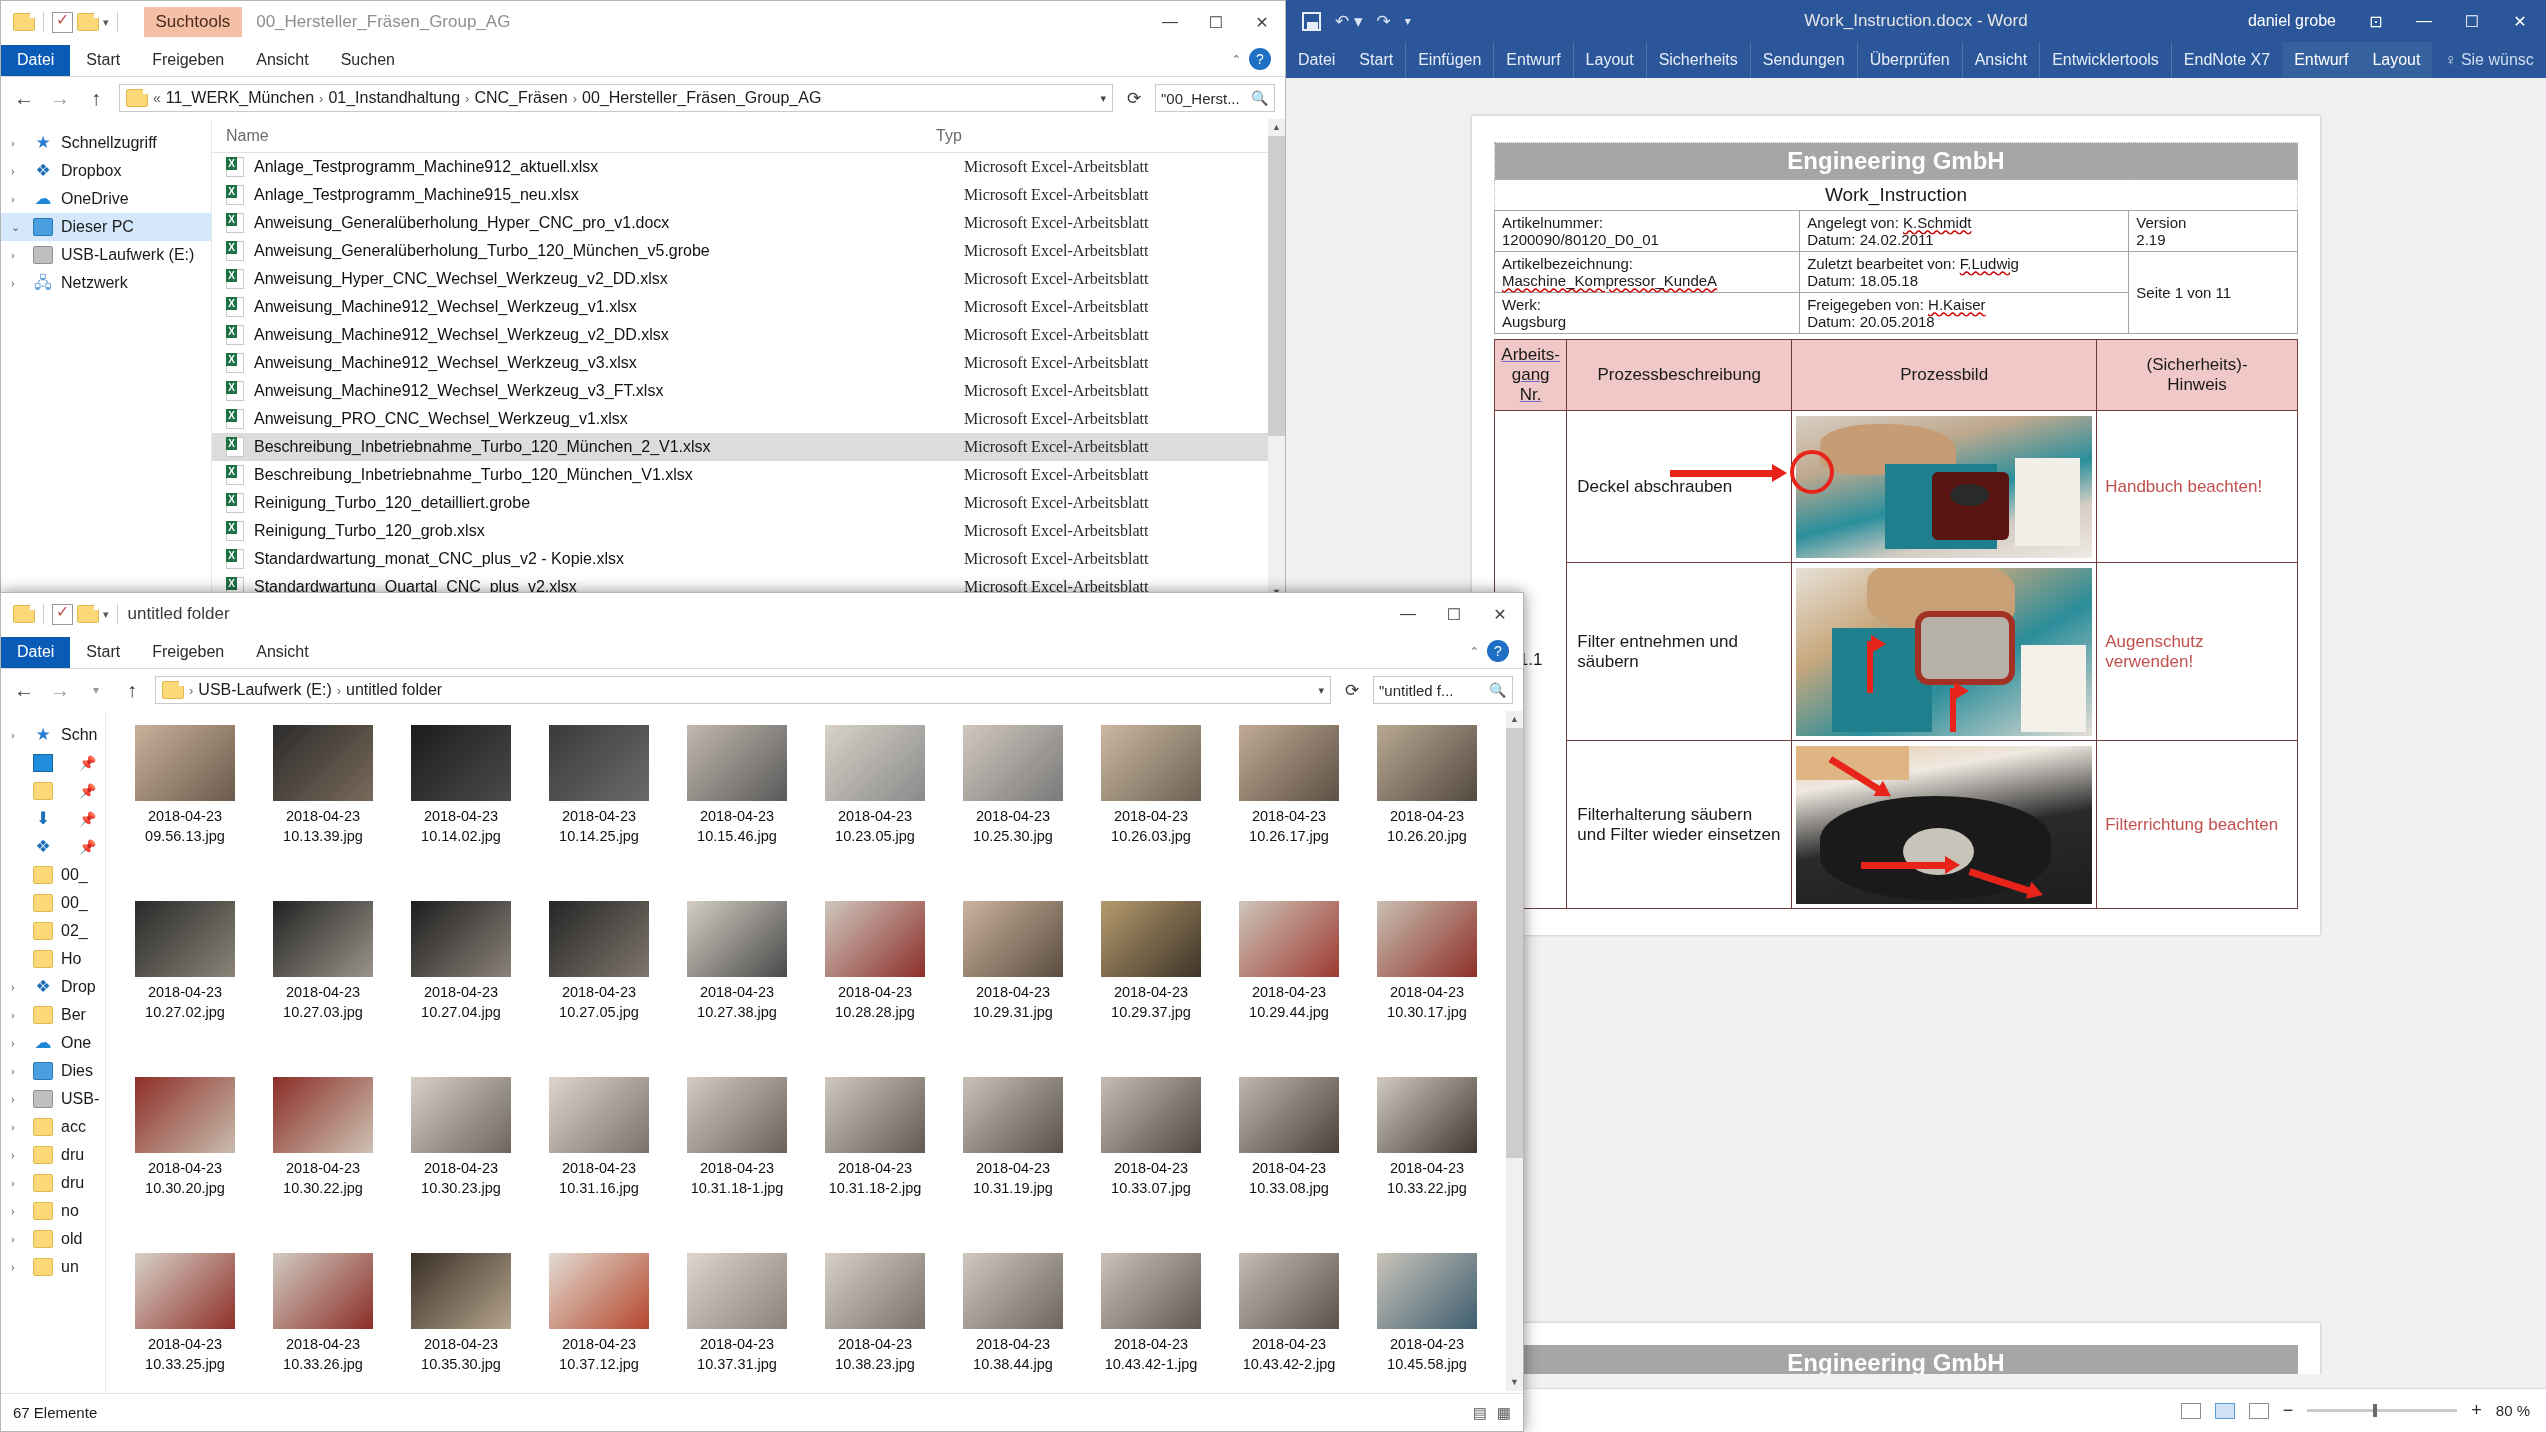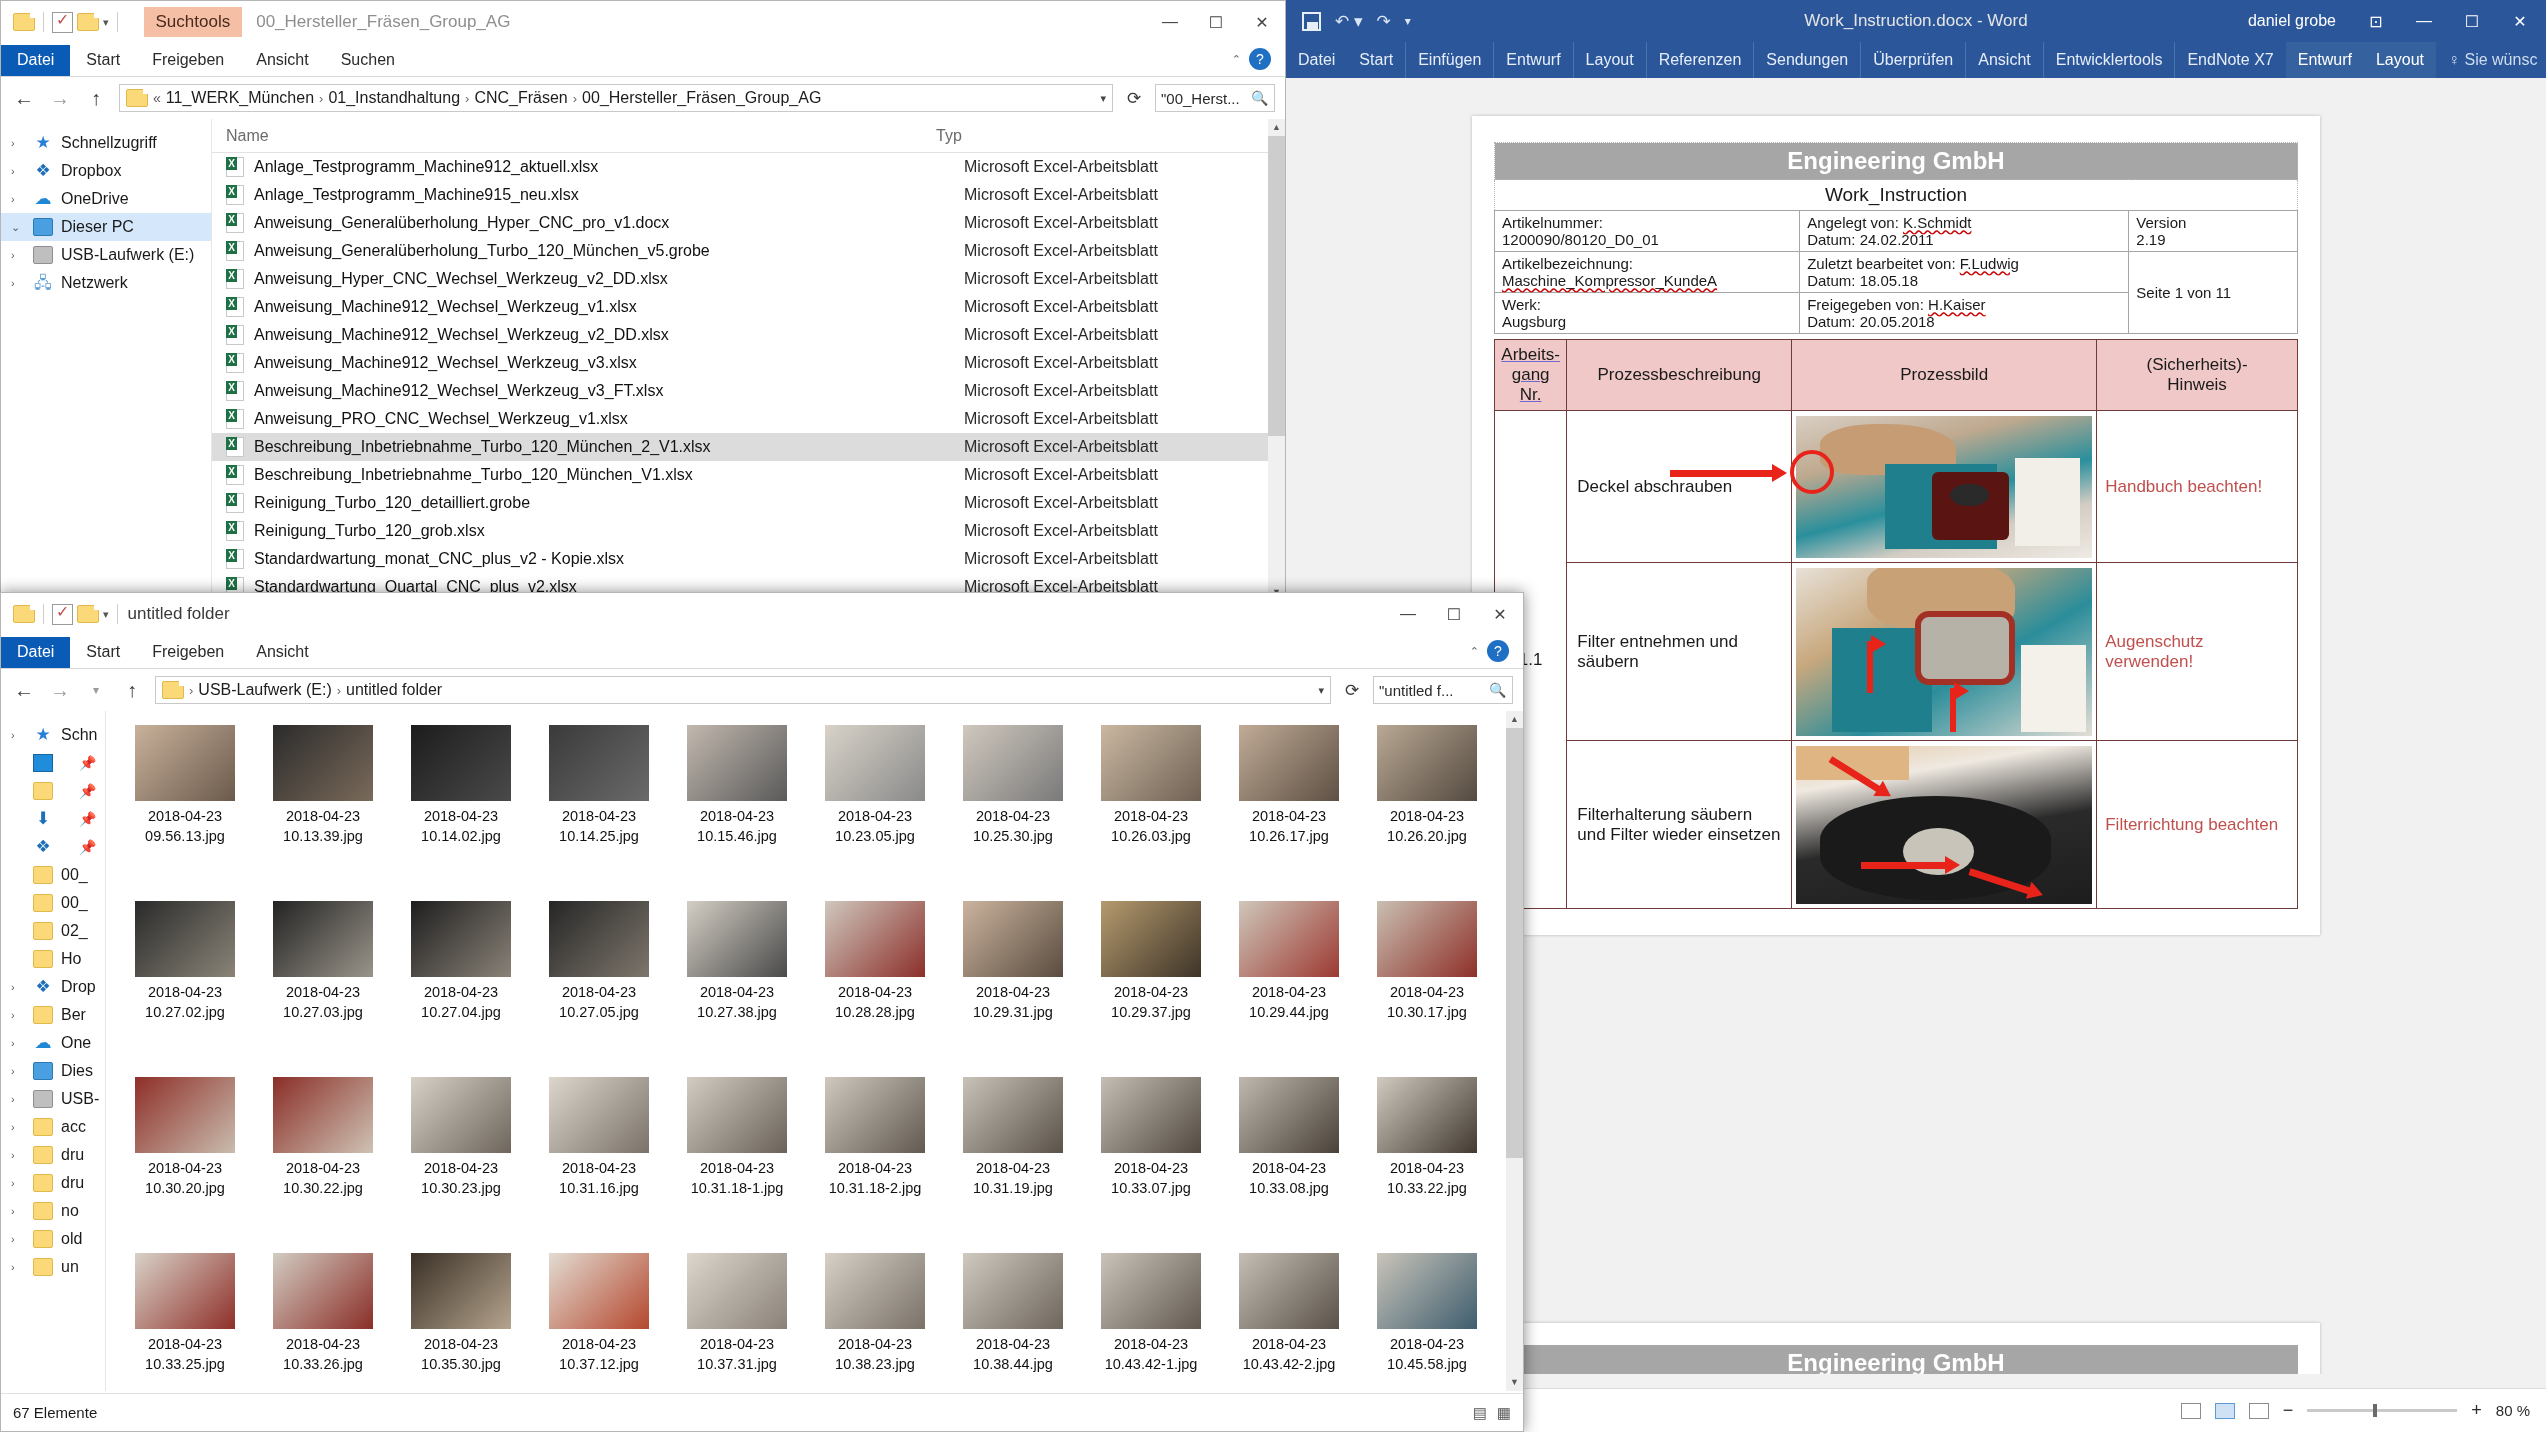--- a/index.html
+++ b/index.html
@@ -58,21 +58,21 @@
   .ni.dl { color:#1c6fba; font-size:17px; text-align:center; line-height:18px; }
 
   .filepane { flex:1; position:relative; border-left:1px solid #e7e7e7; }
   .colhdr { height:34px; display:flex; align-items:center; border-bottom:1px solid #e2e2e2; font-size:16px; color:#6b6b6b; }
   .colhdr .c1 { padding-left:14px; }
   .frow { height:28px; display:flex; align-items:center; font-size:16px; color:#111; }
   .frow.sel { background:#dcdcdc; }
   .xls-ico { width:18px; height:20px; margin:0 10px 0 14px; background:#fff; border:1px solid #c9c9c9; position:relative; flex:0 0 18px; }
   .xls-ico:before { content:"X"; position:absolute; left:-1px; top:-1px; width:11px; height:13px; background:#1e7145; color:#fff; font-size:10px; font-weight:bold; text-align:center; line-height:13px; }
   .fname { flex:0 0 710px; white-space:nowrap; overflow:hidden; }
-  .ftype { color:#2a2a2a; }
+  .ftype { color:#2a2a2a;font-family:Liberation Serif, serif; }
 
   .vscroll { position:absolute; right:0; top:0; width:17px; bottom:0; background:#f0f0f0; }
   .vscroll .up,.vscroll .dn { height:17px; text-align:center; font-size:9px; color:#5a5a5a; line-height:17px; }
   .vthumb { position:absolute; left:0; right:0; background:#cdcdcd; }
 
   
   .thumbgrid { display:flex; flex-wrap:wrap; padding:14px 6px 0 10px; align-content:flex-start; }
   .tcell { width:138px; height:176px; display:flex; flex-direction:column; align-items:center; }
   .timg { width:100px; height:76px; background:#3a3a3a; }
   .tlbl { font-size:14.5px; color:#111; text-align:center; line-height:1.35; margin-top:6px; white-space:nowrap; }
@@ -329,21 +329,21 @@
       <span class="w-wbtn x">✕</span>
     </div>
   </div>
 
   <div class="w-ribbon" id="wtabs">
       <div class="w-rtab">Datei</div>
       <div class="w-rtab">Start</div>
       <div class="w-rtab sep">Einfügen</div>
       <div class="w-rtab sep">Entwurf</div>
       <div class="w-rtab sep">Layout</div>
-      <div class="w-rtab sep">Referenzen</div>
+      <div class="w-rtab sep">Sicherheits</div>
       <div class="w-rtab sep">Sendungen</div>
       <div class="w-rtab sep">Überprüfen</div>
       <div class="w-rtab sep">Ansicht</div>
       <div class="w-rtab sep">Entwicklertools</div>
       <div class="w-rtab sep">EndNote X7</div>
       <div class="w-rtab active">Entwurf</div>
       <div class="w-rtab active">Layout</div>
       <div class="w-rtab light"><span>♀</span> <span>Sie wünsc</span></div>
     </div>
 

